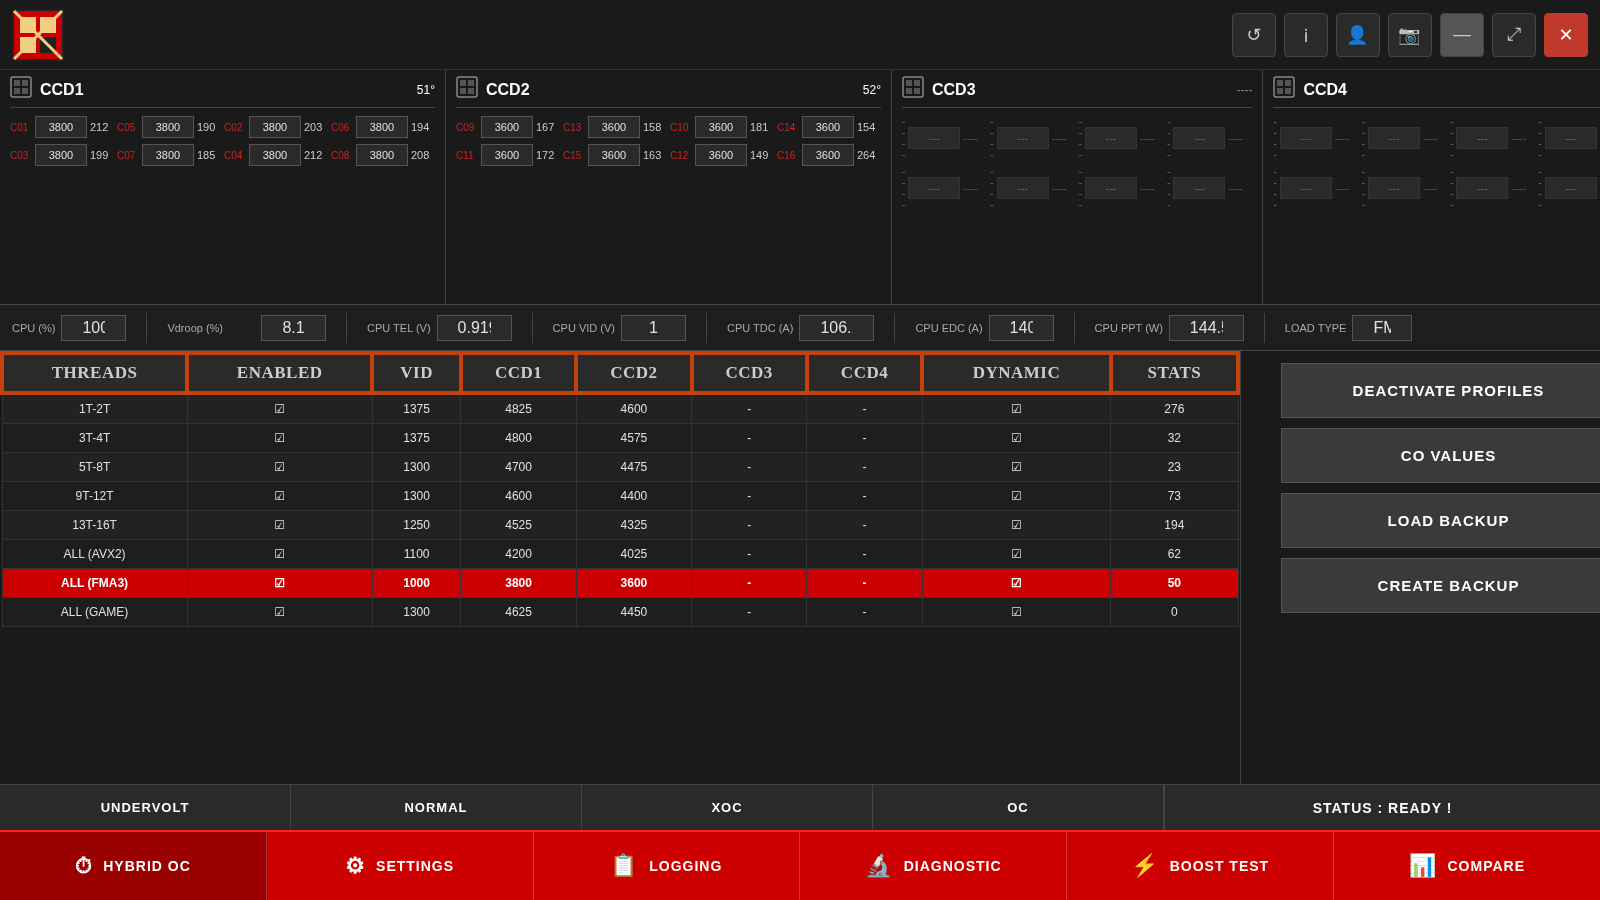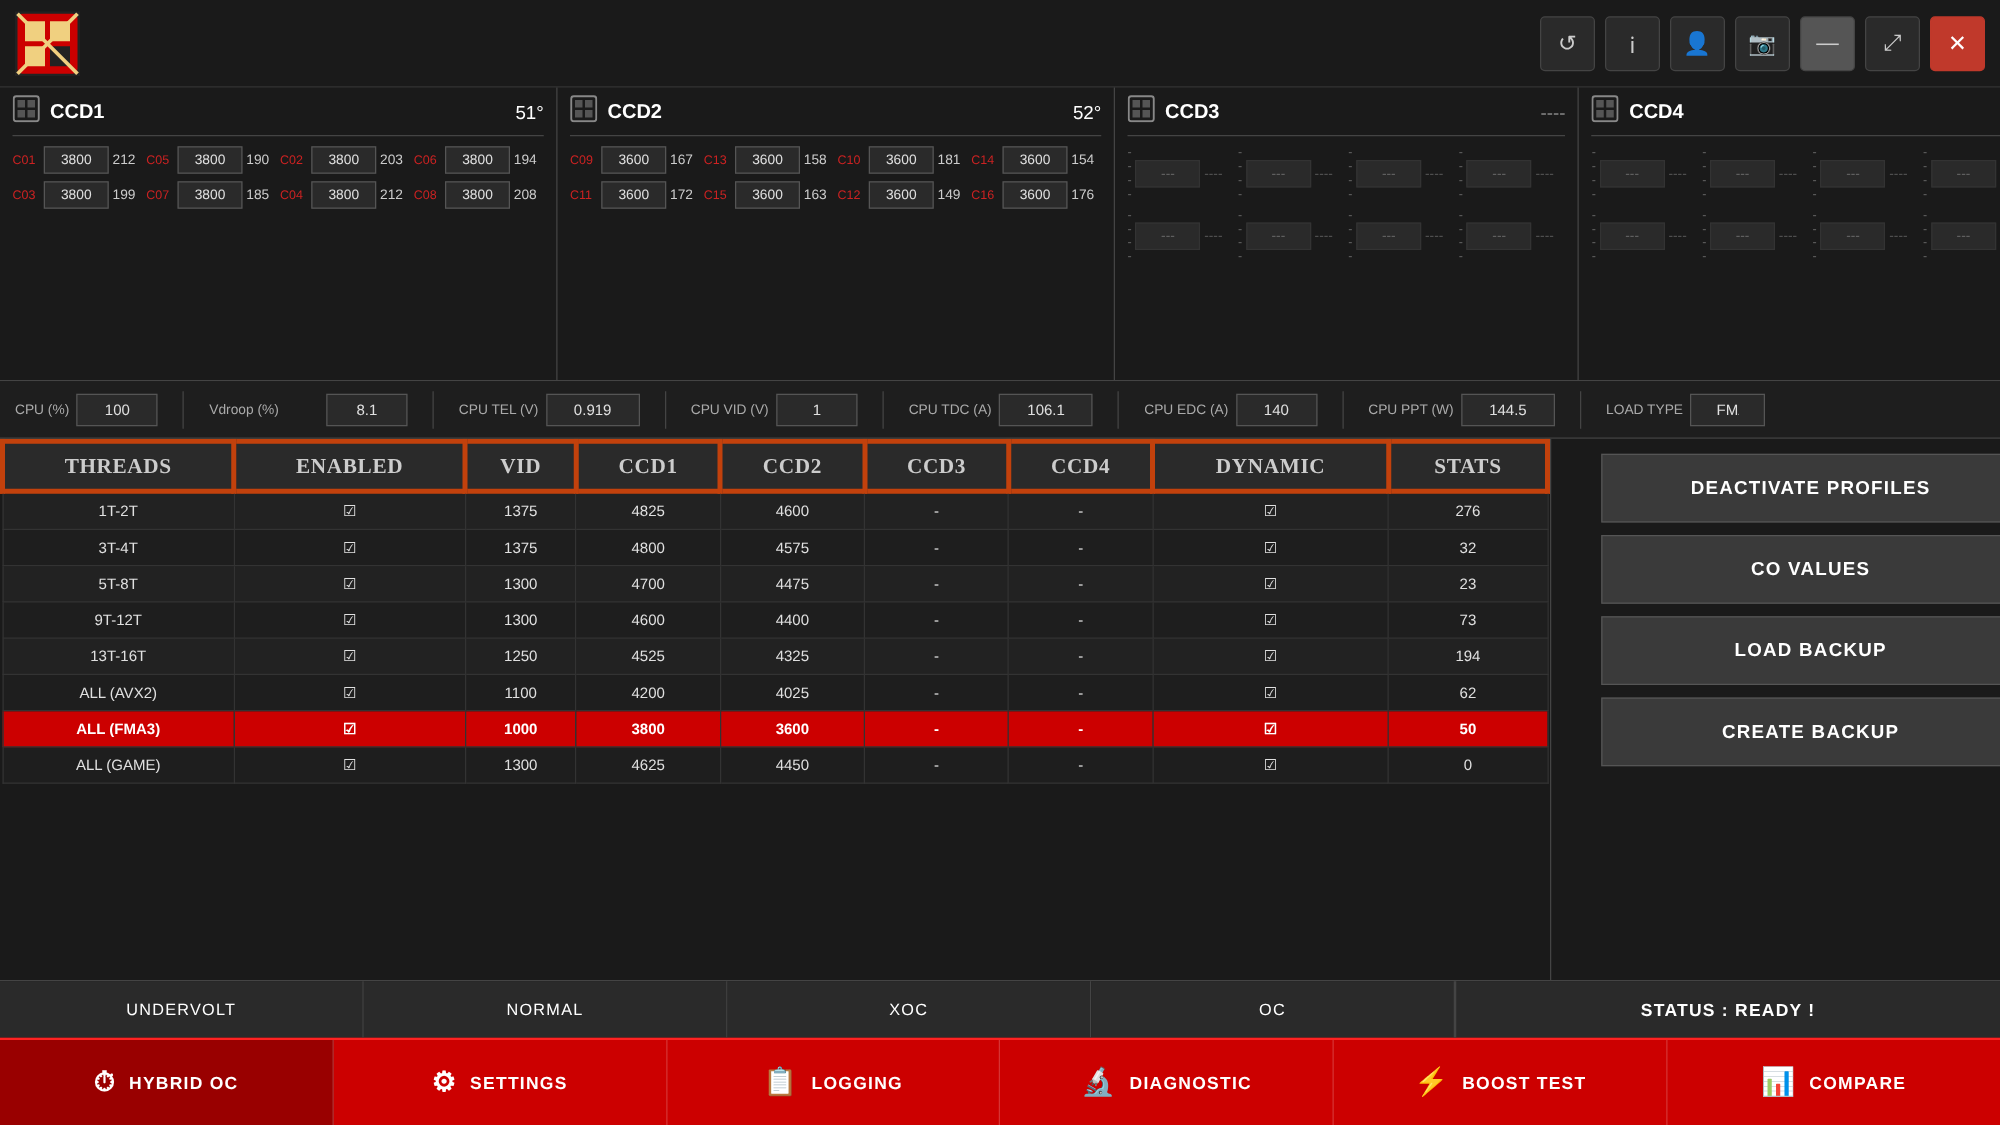--- a/index.html
+++ b/index.html
@@ -102,21 +102,21 @@
       margin-right: 8px;
       color: #888;
     }
     .ccd-title {
       font-size: 16px;
       font-weight: bold;
       color: #fff;
       flex: 1;
     }
     .ccd-temp {
-      font-size: 15px;
+      font-size: 12px;
       color: #fff;
     }
 
     .ccd-grid {
       display: grid;
       grid-template-columns: repeat(4, 1fr);
       gap: 3px;
       row-gap: 6px;
     }
     .ccd-cell {
@@ -166,21 +166,21 @@
       gap: 6px;
     }
     .metric-label {
       color: #aaa;
       font-size: 11px;
     }
     .metric-input {
       background: #2a2a2a;
       border: 1px solid #555;
       color: #e0e0e0;
-      font-size: 12px;
+      font-size: 16px;
       height: 26px;
       text-align: center;
       padding: 0 20px;
       width: 70px;
     }
     .metric-divider {
       width: 1px;
       height: 30px;
       background: #444;
     }
@@ -261,21 +261,21 @@
       border-top: 1px solid #444;
       height: 46px;
     }
     .ctrl-btn {
       flex: 1;
       background: #2a2a2a;
       border: none;
       border-right: 1px solid #444;
       color: #fff;
       font-size: 13px;
-      font-weight: normal;
+      font-weight: bold;
       cursor: pointer;
       letter-spacing: 1px;
     }
     .ctrl-btn:last-child { border-right: none; }
     .status-area {
       flex: 1.5;
       background: #2a2a2a;
       border-left: 1px solid #444;
       display: flex;
       align-items: center;
@@ -465,21 +465,21 @@
           <span class="core-val">163</span>
         </div>
         <div class="ccd-cell">
           <span class="core-label">C12</span>
           <input class="core-input" value="3600" style="">
           <span class="core-val">149</span>
         </div>
         <div class="ccd-cell">
           <span class="core-label">C16</span>
           <input class="core-input" value="3600" style="">
-          <span class="core-val">176</span>
+          <span class="core-val">264</span>
         </div>
         </div>
       </div>
       <div class="ccd-panel">
     <div class="ccd-header">
       <span class="ccd-icon">
         <svg width="22" height="22" viewBox="0 0 22 22">
               <rect x="1" y="1" width="20" height="20" fill="none" stroke="#888" stroke-width="1.5" rx="2"></rect>
               <rect x="4" y="4" width="6" height="6" fill="#555"></rect>
               <rect x="12" y="4" width="6" height="6" fill="#555"></rect>

